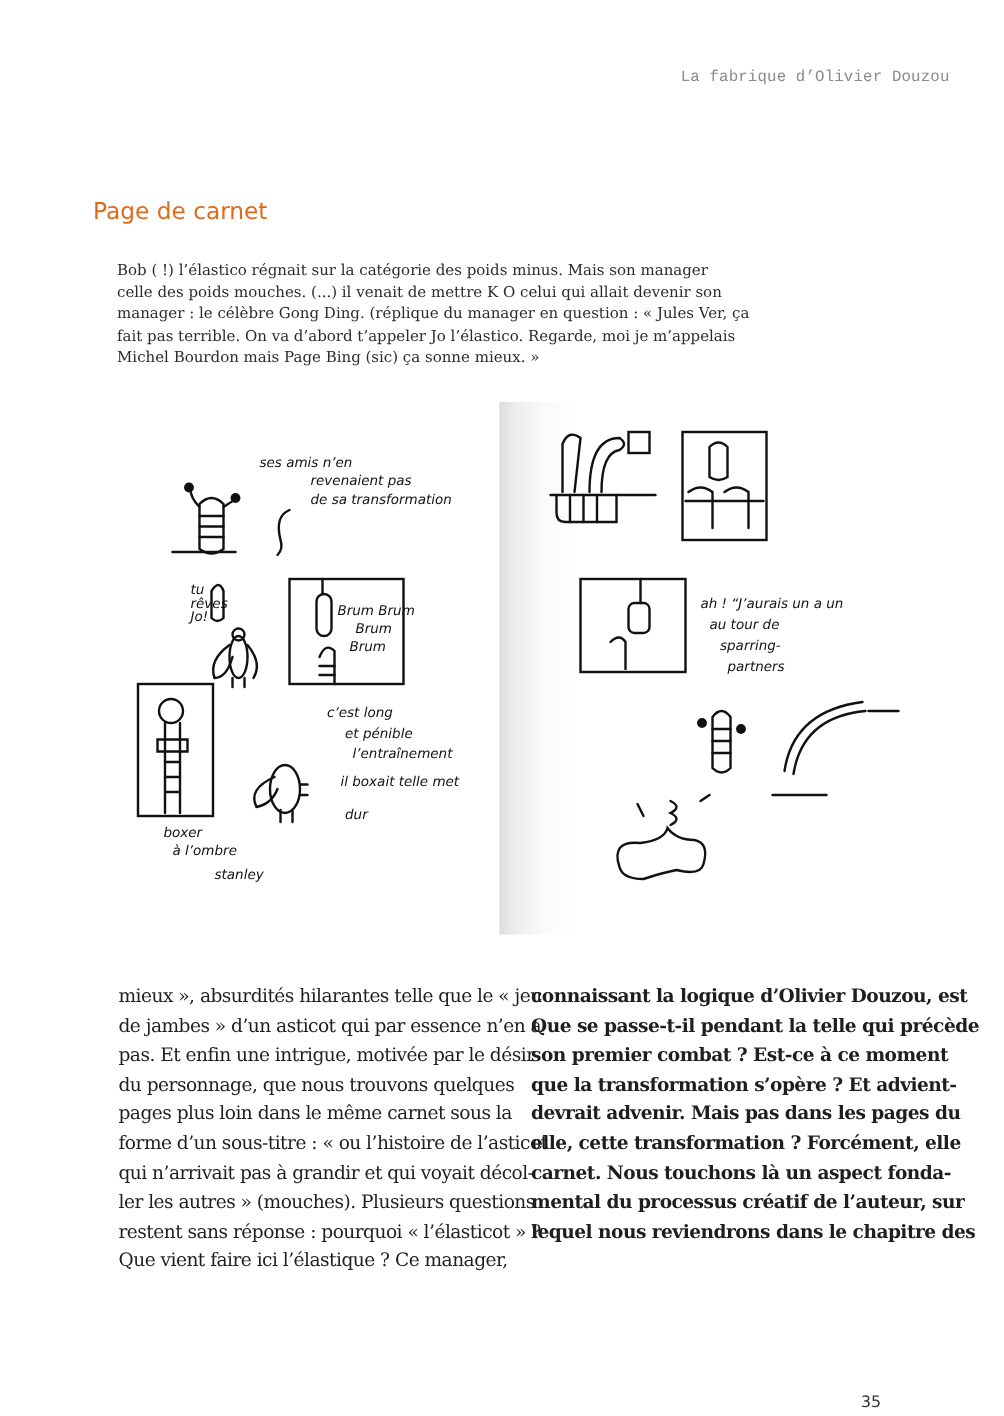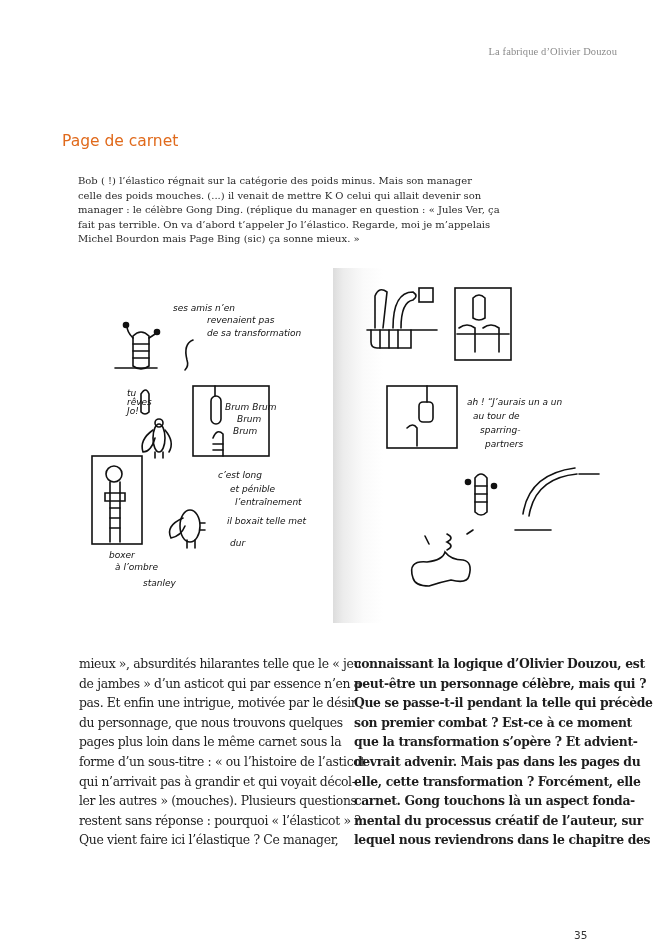--- a/index.html
+++ b/index.html
@@ -1,17 +1,17 @@
 <!DOCTYPE html>
 <html><head>
 <meta charset="utf-8">
 <style>
   html, body { margin: 0; padding: 0; background: #ffffff; }
   body { width: 669px; height: 944px; position: relative; overflow: hidden; font-family: "DejaVu Serif", serif; color: #1e1e1e; }
-  .running-head { position: absolute; top: 46px; right: 52px; font-family: Liberation Serif, serif; font-size: 10.5px; color: #8a8a8a; letter-spacing: 0.1px; }
+  .running-head { position: absolute; top: 46px; right: 36px; font-family: Liberation Mono, monospace; font-size: 10.5px; color: #8a8a8a; letter-spacing: 0.1px; }
   .section-title { position: absolute; left: 62px; top: 132px; font-family: "DejaVu Sans", sans-serif; font-size: 15.5px; color: #e06a1c; }
   .quote-block { position: absolute; left: 78px; top: 174px; width: 290px; font-family: "DejaVu Serif", serif; font-size: 10px; line-height: 14.6px; color: #2a2a2a; }
   .quote-block p { margin: 0; white-space: nowrap; }
   .sketch { position: absolute; left: 75px; top: 268px; width: 527px; height: 355px; }
   .page-left { position: absolute; left: 0; top: 0; width: 258px; height: 355px; background: #ffffff; border-right: 1px solid #eee; }
   .page-right { position: absolute; left: 258px; top: 0; width: 269px; height: 355px; background: linear-gradient(to right, #dcdcdc 0px, #ececec 10px, #fafafa 30px, #ffffff 50px); }
   .sketch svg { position: absolute; left: 0; top: 0; }
   .col { position: absolute; top: 654px; width: 257px; font-family: "DejaVu Serif", serif; font-size: 12.4px; line-height: 19.6px; color: #1e1e1e; text-align: justify; }
   .col p { margin: 0; white-space: nowrap; text-align-last: justify; letter-spacing: -0.35px; }
   .col p.last { text-align-last: justify; }
@@ -165,24 +165,23 @@
   <p>pages plus loin dans le même carnet sous la</p>
   <p>forme d’un sous-titre : « ou l’histoire de l’asticot</p>
   <p>qui n’arrivait pas à grandir et qui voyait décol-</p>
   <p>ler les autres » (mouches). Plusieurs questions</p>
   <p>restent sans réponse : pourquoi « l’élasticot » ?</p>
   <p class="last">Que vient faire ici l’élastique ? Ce manager,</p>
 </div>
 
 <div class="col col-right">
   <p>connaissant la logique d’Olivier Douzou, est</p>
-  <p>peut-être un personnage célèbre, mais qui ?</p>
   <p>Que se passe-t-il pendant la telle qui précède</p>
   <p>son premier combat ? Est-ce à ce moment</p>
   <p>que la transformation s’opère ? Et advient-</p>
   <p>devrait advenir. Mais pas dans les pages du</p>
   <p>elle, cette transformation ? Forcément, elle</p>
-  <p>carnet. Gong touchons là un aspect fonda-</p>
+  <p>carnet. Nous touchons là un aspect fonda-</p>
   <p>mental du processus créatif de l’auteur, sur</p>
   <p class="last">lequel nous reviendrons dans le chapitre des</p>
 </div>
 
 <div class="page-number">35</div>
 
 </body></html>

